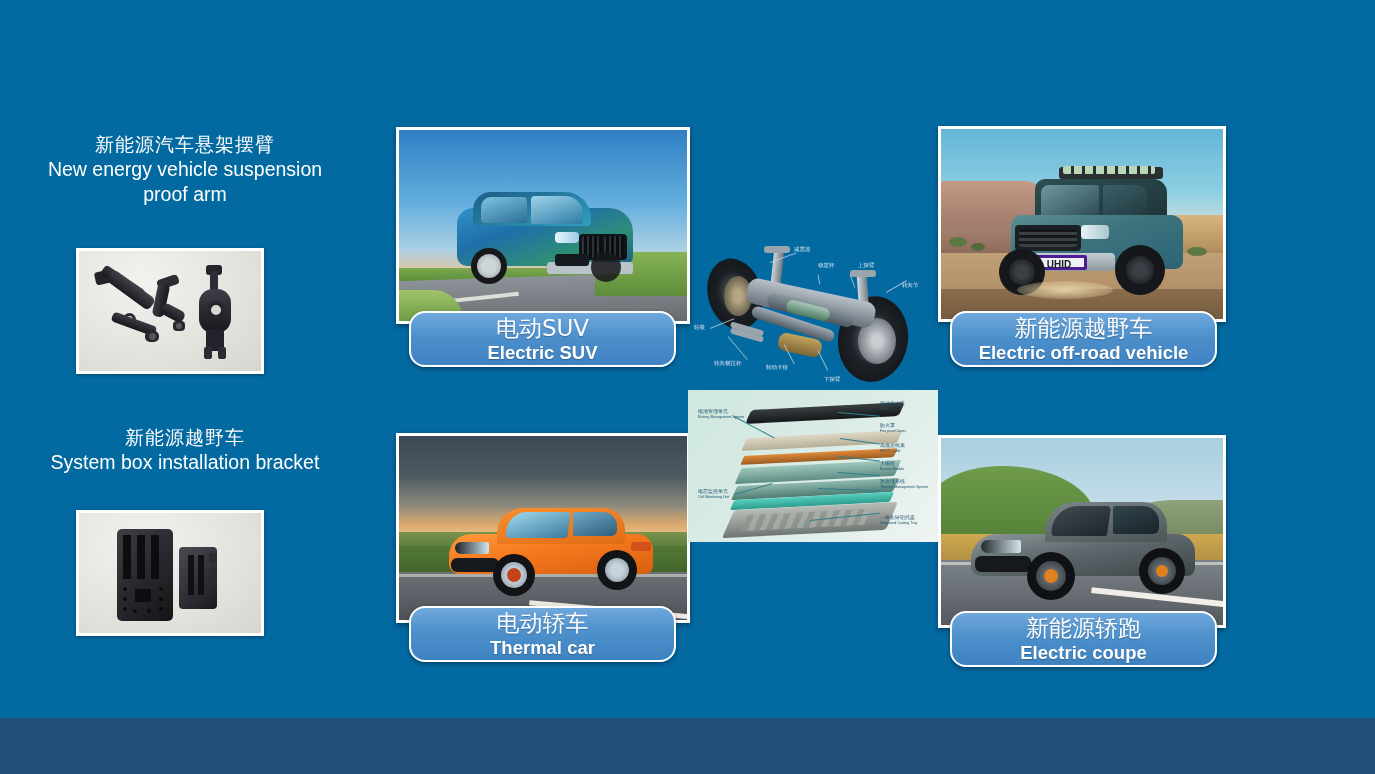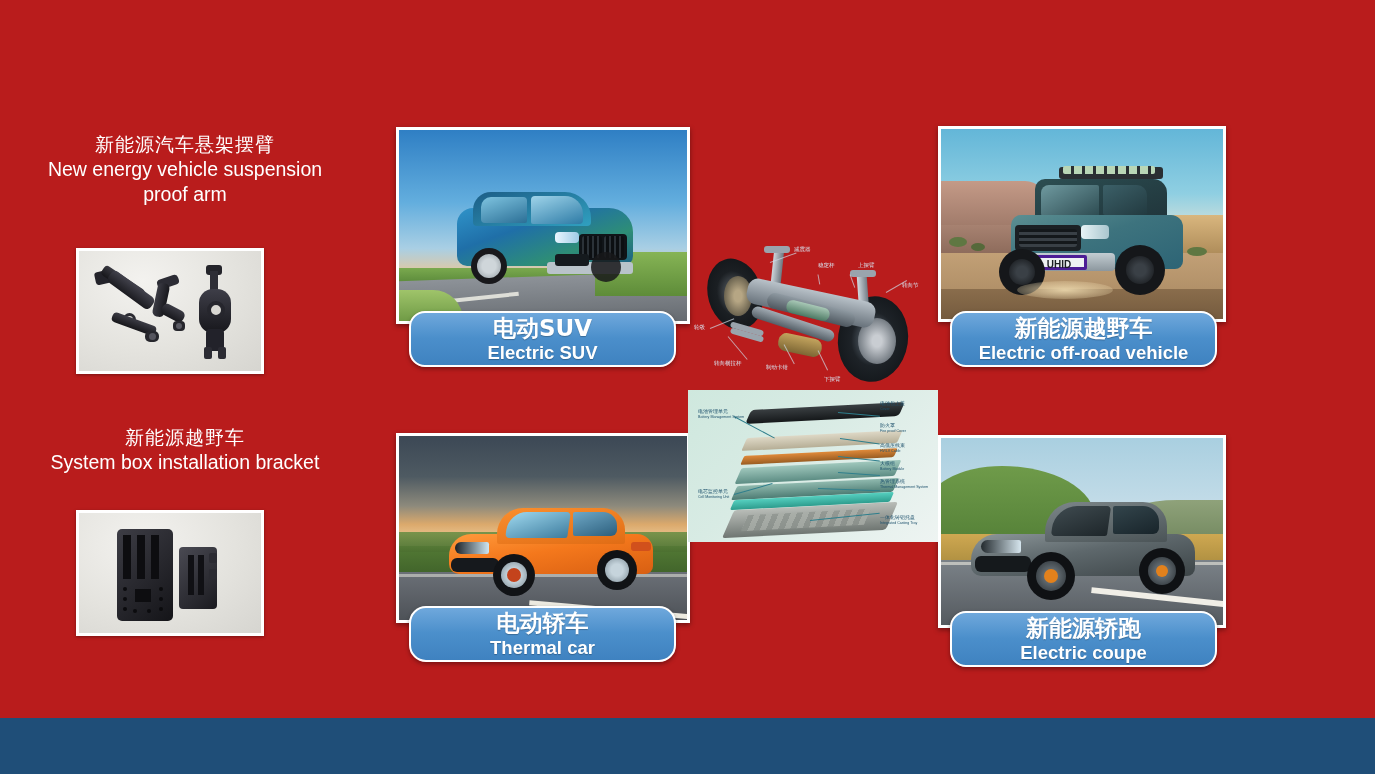--- a/index.html
+++ b/index.html
@@ -5,21 +5,21 @@
   * { box-sizing: border-box; margin: 0; padding: 0; }
   html, body {
     width: 1375px; height: 774px;
     background: #1f4e78;
     font-family: "Liberation Sans", sans-serif;
     overflow: hidden;
   }
   #slide {
     position: relative;
     width: 1375px; height: 718px;
-    background: #b91c1c;
+    background: #0369a1;
   }
 
   
   .prod-block { position: absolute; width: 370px; text-align: center; }
   .prod-title-cn {
     color: #ffffff; font-size: 19px; line-height: 25px; letter-spacing: 1px;
     font-family: "DejaVu Sans", "Liberation Sans", sans-serif;
   }
   .prod-title-en {
     color: #ffffff; font-size: 19.5px; line-height: 25px;
@@ -57,21 +57,21 @@
   .caption {
     position: absolute;
     border: 2px solid #ffffff;
     border-radius: 16px;
     background: linear-gradient(180deg,#6fa8dc 0%,#4b8fcb 48%,#3f82c0 100%);
     text-align: center;
     display: flex; flex-direction: column; justify-content: center;
     box-shadow: 0 2px 4px rgba(0,0,0,.35);
   }
   .caption .cn {
-    color: #ffffff; font-weight: bold; font-size: 23px; line-height: 27px;
+    color: #ffffff; font-weight: normal; font-size: 23px; line-height: 27px;
     font-family: "DejaVu Sans", "Liberation Sans", sans-serif;
     text-shadow: 0 1px 1px rgba(0,0,0,.25);
   }
   .caption .en {
     color: #ffffff; font-weight: bold; font-size: 18.5px; line-height: 22px;
     font-family: "Liberation Sans", sans-serif;
     text-shadow: 0 1px 1px rgba(0,0,0,.25);
   }
 
   
@@ -287,21 +287,21 @@
         <div class="sh" style="left:186px; top:50px; width:20px; height:9px; background:#d1501c; border-radius:3px;"></div>
 
         <div class="sh" style="left:48px; top:62px; width:42px; height:42px; background:#111316; border-radius:50%;"></div>
         <div class="sh" style="left:56px; top:70px; width:26px; height:26px; background:radial-gradient(circle,#c6d4dc 35%,#7d8d97 100%); border-radius:50%;"></div>
         <div class="sh" style="left:62px; top:76px; width:14px; height:14px; background:#c4431c; border-radius:50%;"></div>
         <div class="sh" style="left:152px; top:58px; width:40px; height:40px; background:#111316; border-radius:50%;"></div>
         <div class="sh" style="left:160px; top:66px; width:24px; height:24px; background:radial-gradient(circle,#c6d4dc 35%,#7d8d97 100%); border-radius:50%;"></div>
       </div>
     </div>
   </div>
-  <div class="caption" style="left:409px; top:606px; width:267px; height:56px;border-radius:17px;">
+  <div class="caption" style="left:409px; top:606px; width:267px; height:56px;">
     <div class="cn">电动轿车</div>
     <div class="en">Thermal car</div>
   </div>
 
   <div class="card" style="left:938px; top:435px; width:288px; height:193px;">
     <div class="card-img">
       <div class="sh" style="inset:0; background:linear-gradient(180deg,#a9cfe0 0%,#c3dce8 36%,#cfe0e4 52%,#b7c8a8 62%,#8fa86e 74%);"></div>
 
       <div class="sh" style="left:-16px; top:28px; width:170px; height:96px; background:linear-gradient(180deg,#6f9b4a,#4e7a33); border-radius:50% 60% 0 0;"></div>
       <div class="sh" style="left:180px; top:62px; width:140px; height:48px; background:linear-gradient(180deg,#8fa27a,#6f855c); border-radius:40% 30% 0 0;"></div>

